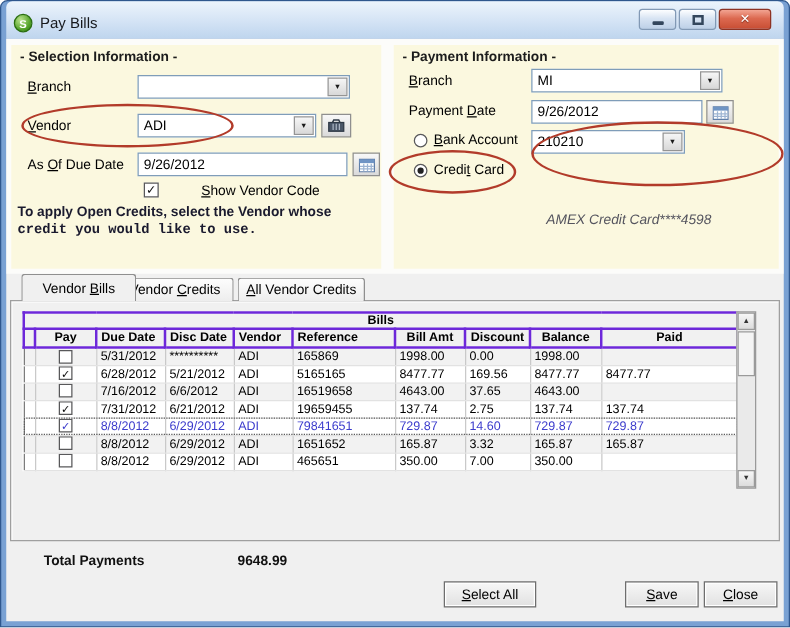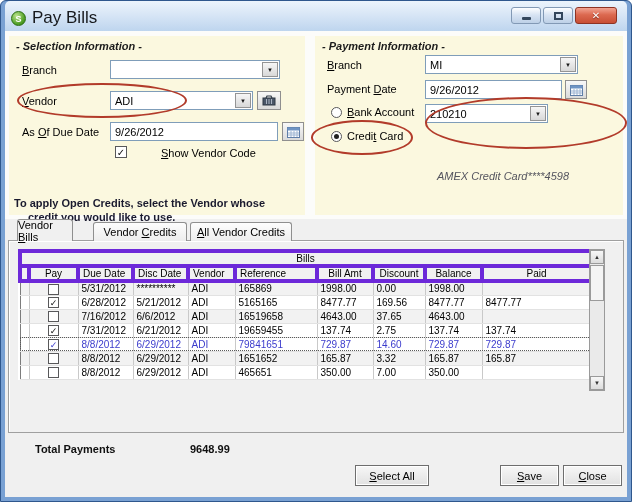--- a/index.html
+++ b/index.html
@@ -10,72 +10,72 @@
   
   .window { position:relative; width:632px; height:502px; background:#79a1d3;
             border:1px solid #2f578d; border-radius:6px 6px 0 0; padding:0 4px 4px 4px; }
   .titlebar { position:relative; height:30px; padding:4px 6px 0 6px; display:flex; align-items:center;
               background:linear-gradient(180deg,#ecf4fc 0%,#d8e6f6 45%,#bed5ee 100%);
               border-radius:5px 5px 0 0; }
   .appicon { width:15px; height:15px; border-radius:50%; margin-right:6px;
              background:radial-gradient(circle at 35% 30%,#bce48f,#55a32b 62%,#2d7a12);
              color:#fff; font-weight:bold; font-size:9px; line-height:15px; text-align:center;
              border:1px solid #2a6e10; }
-  .title { font-size:17px; color:#16181c; }
+  .title { font-size:12px; color:#16181c; }
   .winbtns { position:absolute; right:10px; top:6px; display:flex; gap:2px; }
   .wbtn { width:30px; height:17px; border:1px solid #8299b5; border-radius:3px;
           background:linear-gradient(#fdfeff,#d8e4f3 45%,#bdd0e7);
           display:flex; align-items:center; justify-content:center; }
   .glyph-min { display:block; width:9px; height:3px; background:#33465c; border-radius:1px; margin-top:6px; }
   .glyph-max { display:block; width:9px; height:8px; border:2px solid #33465c; background:transparent; }
   .wbtn.close { width:42px; background:linear-gradient(#f2a492,#dc6950 45%,#c84e34);
                 border-color:#8e3323; color:#fff; font-size:10px; font-weight:bold;
                 text-shadow:0 1px 1px #7e2c1c; }
 
   
   .client { position:relative; width:622px; height:466px; background:#f0f0f0; overflow:hidden; }
   .top-strip { left:0; top:0; width:622px; height:188px; background:#fcfcfa; }
   .panel { background:#fbf8df; }
   .panel-left  { left:4px;   top:5px; width:296px; height:179px; }
   .panel-right { left:310px; top:5px; width:308px; height:179px; }
-  .group-heading { font-weight:bold; color:#1c1c1c;font-style:italic; }
+  .group-heading { font-weight:bold; color:#1c1c1c; }
   .field-label { color:#000; }
   .ak { text-decoration:underline; }
 
   .textbox, .combo { height:19px; background:#fff; border:1px solid #7f9db9; font-size:11px;
                      display:flex; align-items:center; padding-left:4px; position:absolute; }
   .arrowbtn { position:absolute; right:1px; top:1px; width:16px; height:15px;
               background:linear-gradient(#f6f6f6,#d8d8d8); border:1px solid #949494;
               display:flex; align-items:center; justify-content:center; font-size:6px; color:#1a1a1a; }
   .iconbtn { position:absolute; height:19px; background:linear-gradient(#f8f8f8,#dadada);
              border:1px solid #8f8f8f; display:flex; align-items:center; justify-content:center; }
 
   .cbx { display:inline-block; width:12px; height:12px; border:1px solid #58585a; background:#fff;
          font-size:10px; line-height:11px; text-align:center; color:#0d0d0d; }
   .radio { width:11px; height:11px; border-radius:50%; border:1px solid #58585a; background:#fff; position:absolute; }
   .radio.selected::after { content:""; position:absolute; left:2px; top:2px; width:5px; height:5px;
                            border-radius:50%; background:#222; }
 
-  .note { font-weight:bold; color:#1a1a2e;margin-top:33px; }
+  .note { font-weight:bold; color:#1a1a2e; }
   .card-info { font-style:italic; color:#54545e; }
 
   .ellipse { border:2px solid #b23b2a; border-radius:50%; pointer-events:none; z-index:5; }
 
   
   .tab { top:191px; height:19px; background:linear-gradient(#fdfdfd,#ededed);
          border:1px solid #8f8f8f; border-bottom:none; border-radius:3px 3px 0 0;
          display:flex; align-items:center; justify-content:center; z-index:2; }
   .tab.active { top:188px; height:22px; background:#f0f0f0; z-index:4; }
   .tabpanel { left:3px; top:209px; width:616px; height:193px; background:#f0f0f0;
               border:1px solid #9f9f9f; box-shadow:inset 1px 1px 0 #ffffff; z-index:1; }
 
   
   .billstable { position:absolute; left:9px; top:8px; width:571px; border-collapse:collapse;
                 table-layout:fixed; font-size:10px; background:#fff; border:1px solid #7c7c7c; }
-  .billstable th { background:#f1f1f1; font-weight:normal; border:4px solid #6d28d9;
+  .billstable th { background:#f1f1f1; font-weight:bold; border:2px solid #6d28d9;
                    height:15px; padding:0 3px; overflow:hidden; white-space:nowrap; }
   .billstable th.band { height:13px; text-align:center; }
   .billstable td { height:14px; padding:0 3px; border-right:1px solid #c9c9c9;
                    border-bottom:1px solid #e2e2e2; overflow:hidden; white-space:nowrap; }
   .billstable tr.shaded td { background:#f2f2f2; }
   .billstable tr.focused { outline:1px dotted #5a5a5a; outline-offset:-1px; }
   .billstable tr.hl td { color:#3b3bcc; }
   .billstable tr.hl .cb { color:#3b3bcc; }
   .l { text-align:left; } .r { } .c { text-align:center; }
   .cb { display:inline-block; width:11px; height:11px; border:1px solid #58585a; background:#fff;
@@ -156,21 +156,21 @@
             <line x1="10" y1="5" x2="10" y2="11" stroke="#9db4d2"></line>
           <line x1="1" y1="7" x2="12" y2="7" stroke="#9db4d2"></line>
             <line x1="1" y1="9" x2="12" y2="9" stroke="#9db4d2"></line>
         </svg>
       </div>
 
       <span class="cbx abs" style="left:106px;top:110px;">✓</span>
       <div class="abs field-label" style="left:124px;top:111px;margin-left:28px;"><span></span><span class="ak">S</span><span>how Vendor Code</span></div>
 
       <div class="abs note" style="left:5px;top:128px;">To apply Open Credits, select the Vendor whose</div>
-      <div class="abs note" style="left:19px;top:142px;">credit you would like to use.</div>
+      <div class="abs note" style="left:5px;top:142px;font-family:Liberation Mono, monospace;">credit you would like to use.</div>
     </div>
 
     <div class="abs panel panel-right">
       <div class="abs group-heading" style="left:7px;top:4px;">- Payment Information -</div>
 
       <div class="abs field-label" style="left:12px;top:23px;"><span></span><span class="ak">B</span><span>ranch</span></div>
       <div class="combo" style="left:110px;top:19px;width:153px;">
         <span>MI</span>
         <span class="arrowbtn">▼</span>
       </div>
@@ -202,21 +202,21 @@
       <span class="radio selected" style="left:16px;top:95px;"></span>
       <div class="abs field-label" style="left:32px;top:94px;"><span>Credi</span><span class="ak">t</span><span> Card</span></div>
 
       <div class="abs card-info" style="left:122px;top:134px;">AMEX Credit Card****4598</div>
     </div>
 
     <div class="abs ellipse" style="left:12px;top:52px;width:170px;height:35px;"></div>
     <div class="abs ellipse" style="left:306px;top:89px;width:102px;height:35px;"></div>
     <div class="abs ellipse" style="left:420px;top:66px;width:202px;height:52px;"></div>
 
-    <div class="abs tab active" style="left:12px;width:56px;">
+    <div class="abs tab active" style="left:12px;width:92px;">
         <span><span>Vendor </span><span class="ak">B</span><span>ills</span></span>
       </div>
     <div class="abs tab" style="left:185px;width:102px;">
         <span><span></span><span class="ak">A</span><span>ll Vendor Credits</span></span>
       </div>
     <div class="abs tab" style="left:88px;width:94px;">
         <span><span>Vendor </span><span class="ak">C</span><span>redits</span></span>
       </div>
 
     <div class="abs tabpanel">

